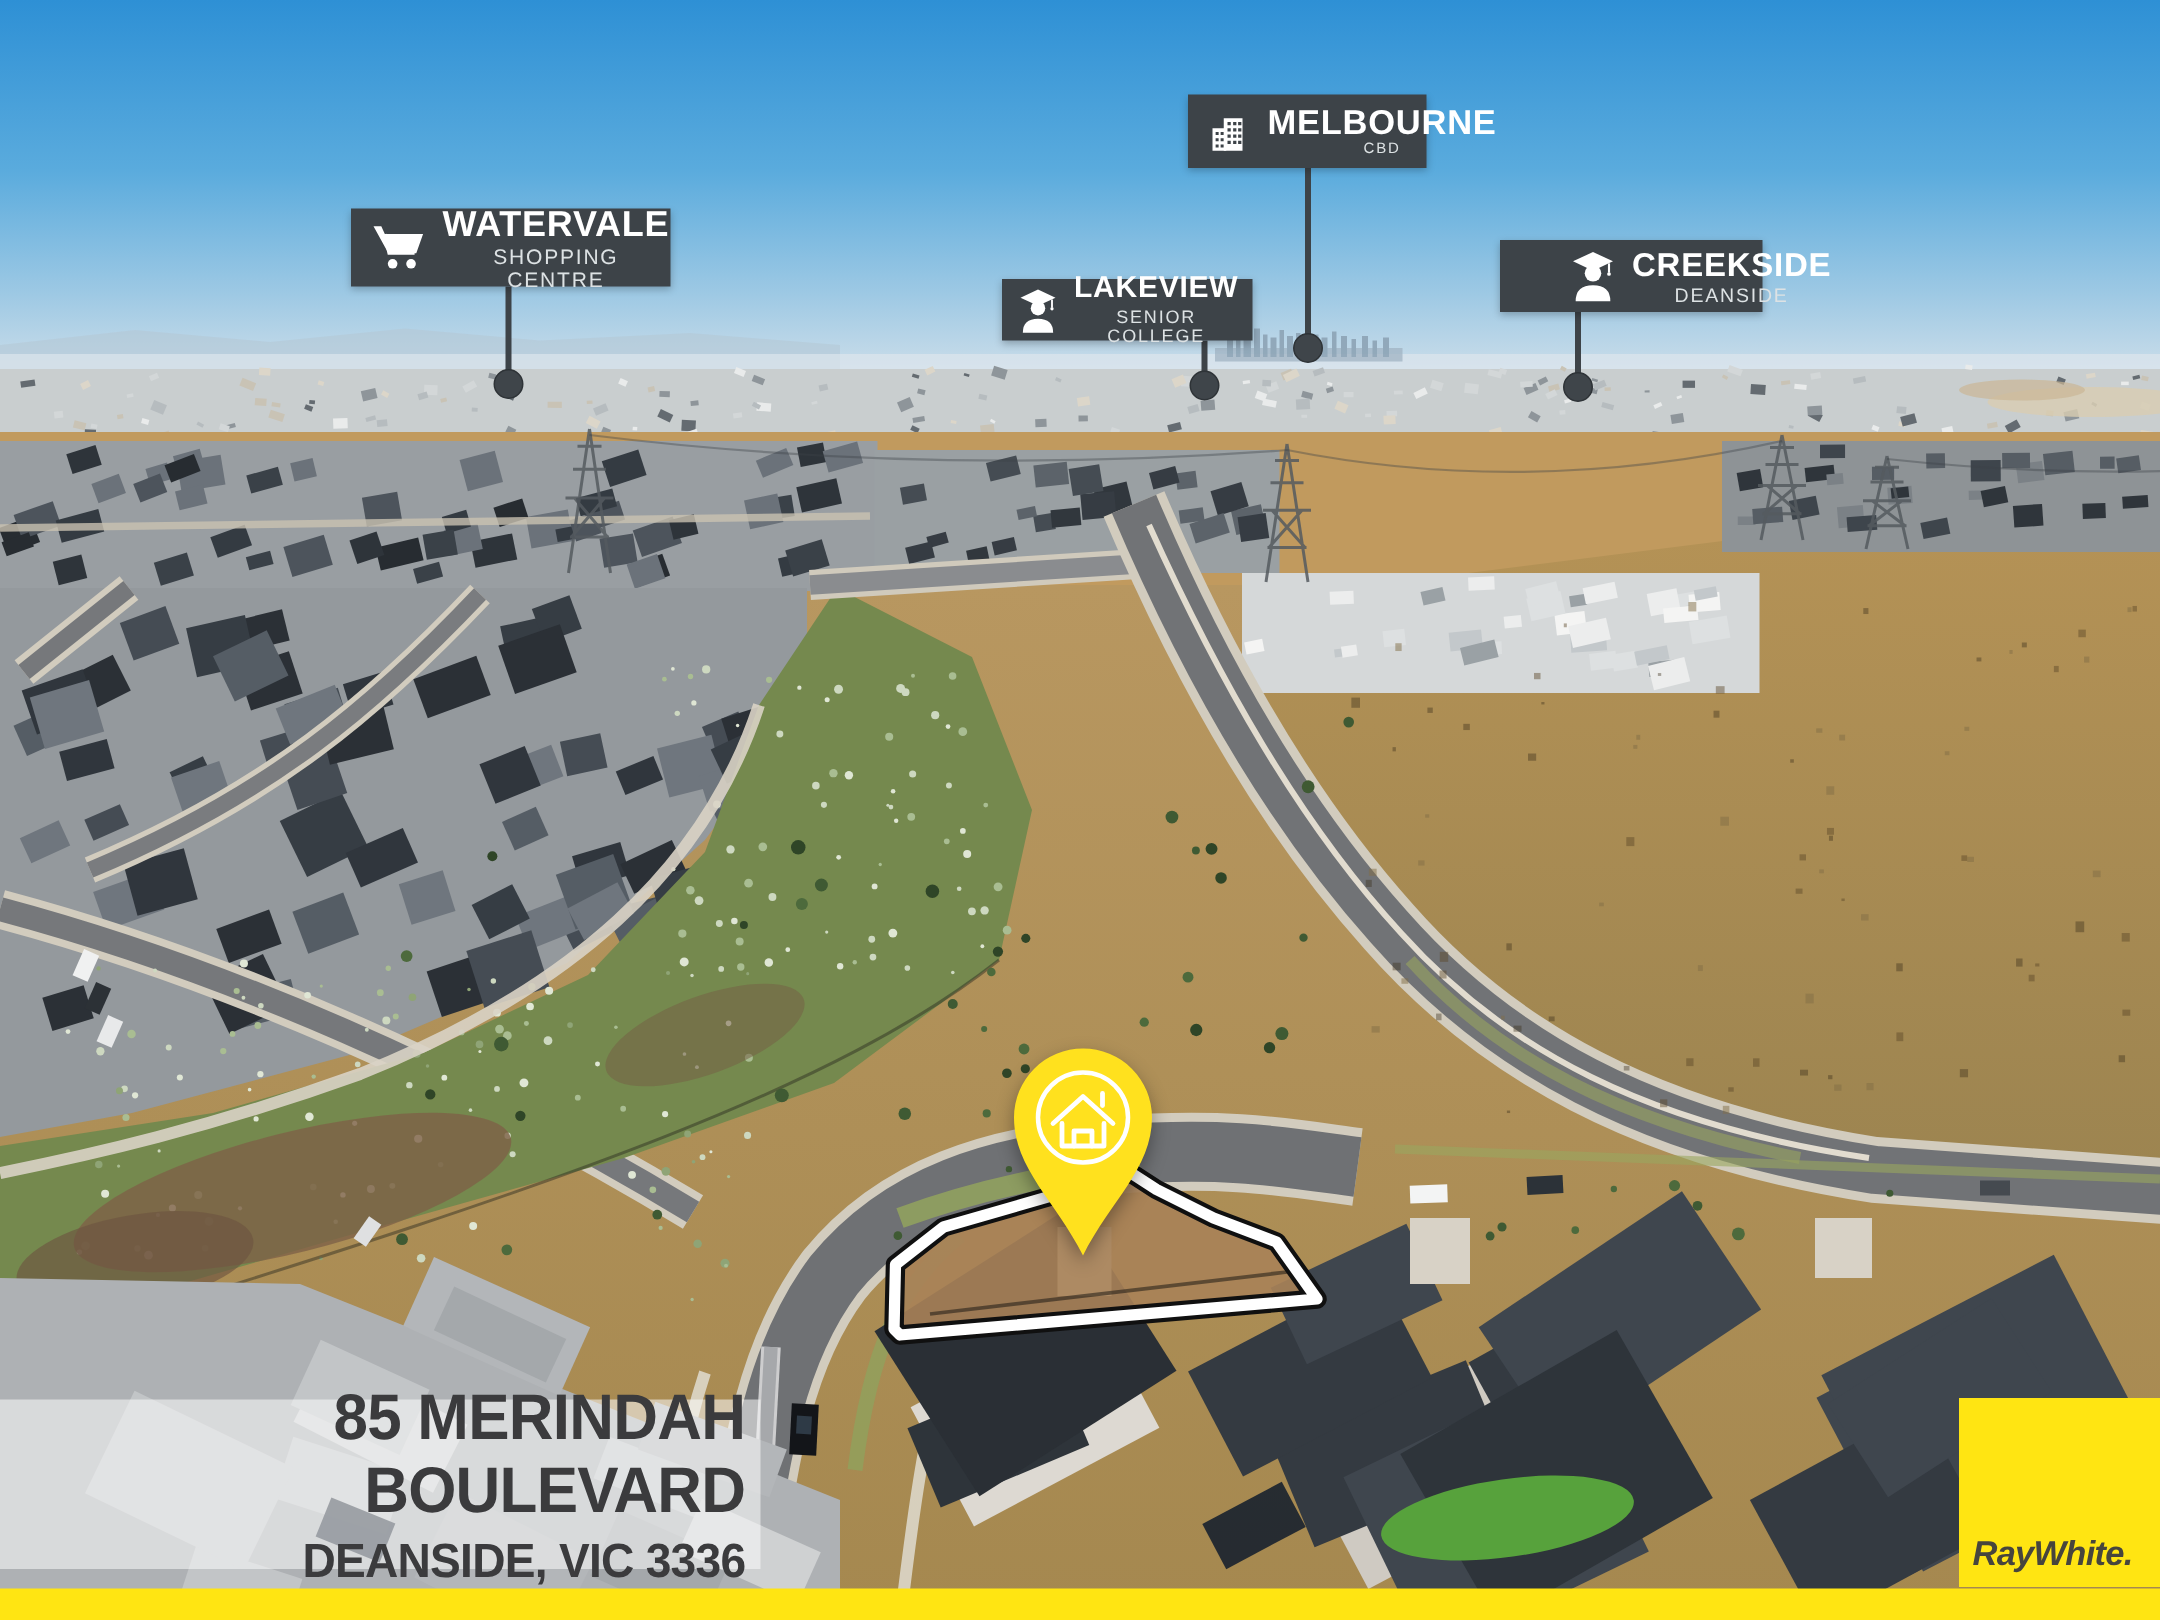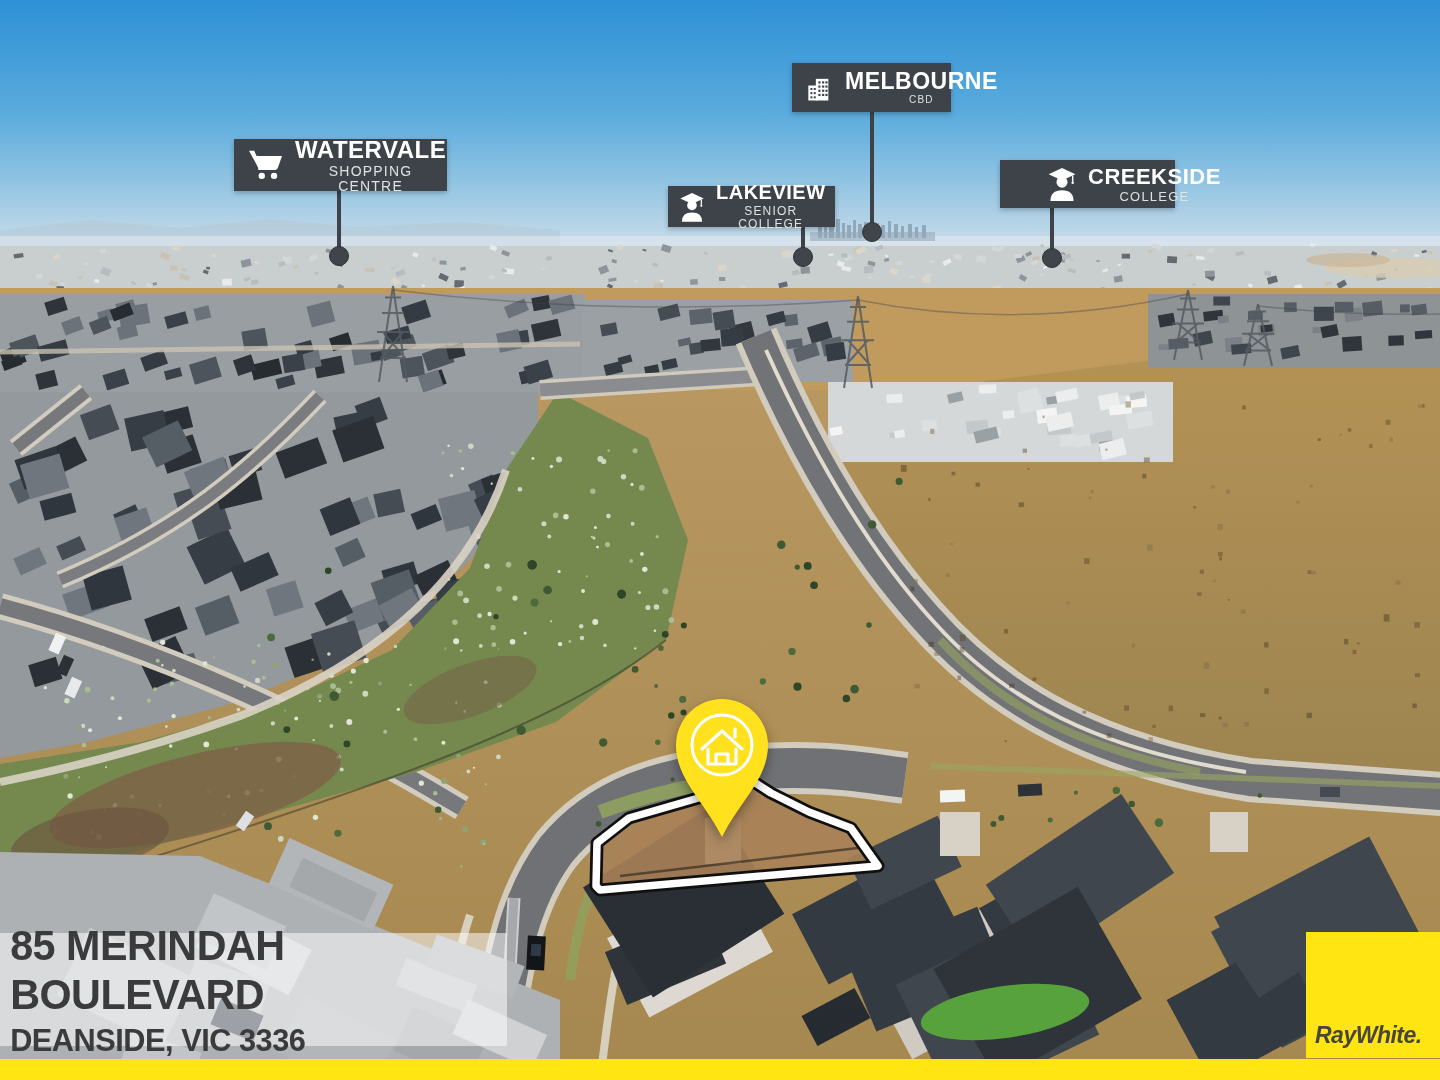--- a/index.html
+++ b/index.html
@@ -27,21 +27,21 @@
   .leader{position:absolute;width:4px;background:#3d4348;}
   .mapdot{position:absolute;width:20px;height:20px;border-radius:50%;
           background:#3f454a;border:1px solid #2e3337;box-sizing:border-box;}
 
   
   #pin{position:absolute;left:662px;top:687px;
        filter:drop-shadow(0 5px 6px rgba(0,0,0,.35));}
 
   
   #address{position:absolute;left:0;top:933px;width:507px;height:113px;
-           background:rgba(252,252,252,.55);color:#3b3b3d;text-align:left;
+           background:rgba(252,252,252,.55);color:#3b3b3d;text-align:right;
            display:flex;flex-direction:column;justify-content:center;}
   #address .l1{font-size:43px;font-weight:700;letter-spacing:-.5px;transform:scaleX(.96);}
   #address .l2{font-size:32px;font-weight:700;letter-spacing:-.5px;margin-top:3px;transform:scaleX(.96);}
 
   
   #rw-logo{position:absolute;left:1306px;top:932px;width:134px;height:126px;
            background:#ffe512;}
   #rw-logo span{position:absolute;left:9px;bottom:9px;font-size:23px;
                 font-weight:800;font-style:italic;color:#47453d;letter-spacing:-.5px;}
   #brand-bar{position:absolute;left:0;top:1059px;width:1440px;height:21px;background:#ffe512;}
@@ -957,21 +957,21 @@
   <div class="callout" id="co-creekside">
     <svg width="32" height="36" viewBox="0 0 36 40">
       <polygon points="18,2 33,9 18,16 3,9" fill="#fff"></polygon>
       <path d="M30,10.5 v7" stroke="#fff" stroke-width="1.6"></path>
         <circle cx="30" cy="18.5" r="1.4" fill="#fff"></circle>
       <circle cx="18" cy="18" r="6.2" fill="#fff"></circle>
       <path d="M5,39 q0,-12 13,-12 q13,0 13,12 z" fill="#fff"></path>
     </svg>
     <div class="txt">
       <div class="c-title">CREEKSIDE</div>
-      <div class="c-sub">COLLEGE</div>
+      <div class="c-sub">DEANSIDE</div>
     </div>
   </div>
 
   <svg id="pin" width="120" height="156" viewBox="0 0 120 156">
     <path d="M60,150 C42,114 14,92 14,58 A46,46 0 1 1 106,58 C106,92 78,114 60,150 Z" fill="#ffe11e"></path>
     <circle cx="60" cy="58" r="30" fill="none" stroke="#ffffff" stroke-width="3"></circle>
     <g stroke="#ffffff" stroke-width="3.2" fill="none" stroke-linecap="round" stroke-linejoin="round">
       <path d="M40,62 L60,44 L80,62"></path>
       <path d="M73,50 v-8"></path>
       <path d="M46,62 v15 h28 v-15"></path>

